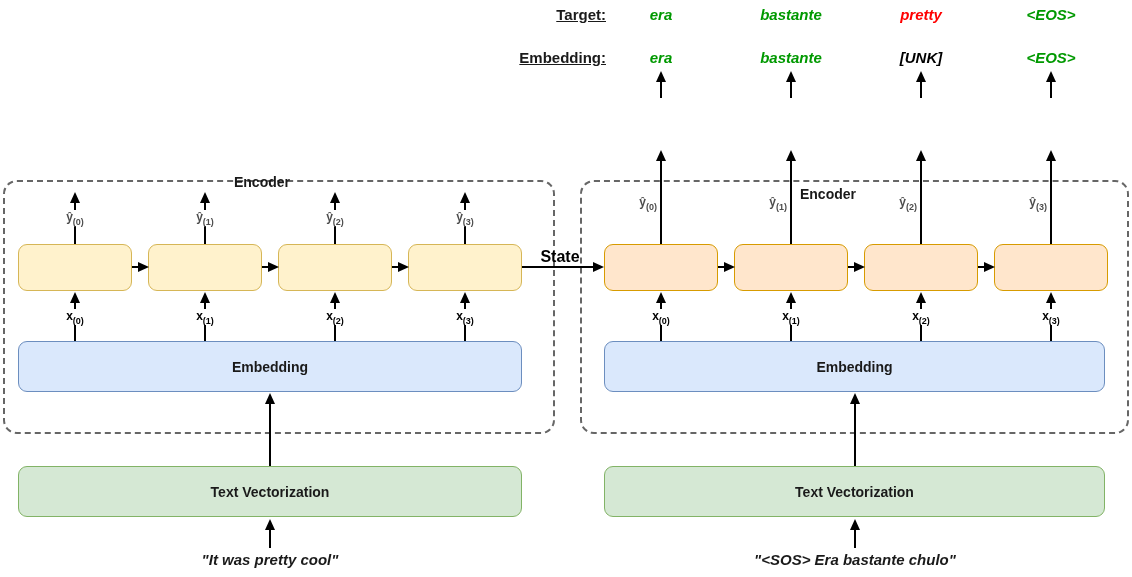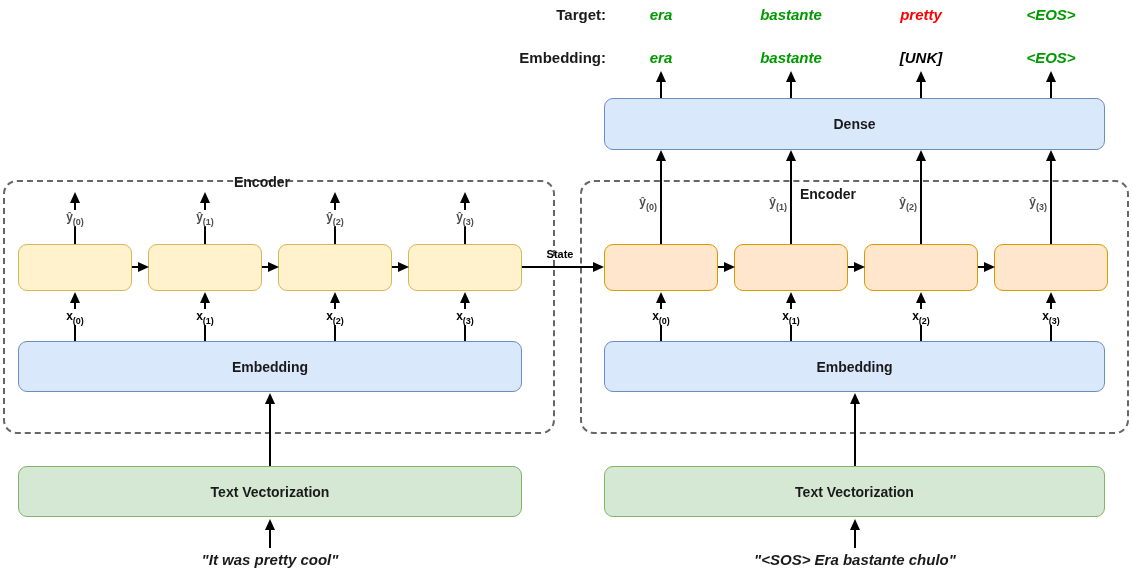--- a/index.html
+++ b/index.html
@@ -13,28 +13,28 @@
   .cell-orange{background:#ffe6cc;border:1.5px solid #d79b00;}
   .bar{position:absolute;height:52px;border-radius:9px;box-sizing:border-box;
        display:flex;align-items:center;justify-content:center;
        font-weight:bold;font-size:14px;color:#1a1a1a;}
   .bar-blue{background:#dae8fc;border:1.5px solid #6c8ebf;}
   .bar-green{background:#d5e8d4;border:1.5px solid #82b366;}
 
   
   .box-title{position:absolute;font-weight:bold;font-size:14px;color:#1a1a1a;text-align:center;}
   .word{position:absolute;width:140px;text-align:center;font-weight:bold;font-style:italic;font-size:15px;}
-  .rowlabel{position:absolute;width:120px;text-align:right;font-weight:bold;font-size:15px;color:#1a1a1a;}
+  .rowlabel{position:absolute;width:120px;text-align:right;font-weight:bold;font-size:15px;color:#1a1a1a;text-decoration:underline;}
   .quote{position:absolute;width:320px;text-align:center;font-weight:bold;font-style:italic;font-size:15px;color:#1a1a1a;}
   .siglabel{position:absolute;font-weight:bold;font-size:12px;text-align:center;}
   .siglabel sub{font-size:9px;position:relative;bottom:-1px;}
   .ylab{color:#4d4d4d;width:44px;background:#ffffff;}
   .xlab{color:#000000;width:44px;background:#ffffff;}
   .ylab-dec{color:#4d4d4d;width:42px;text-align:right;background:#ffffff;padding-right:2px;}
-  .statelab{position:absolute;font-weight:bold;font-size:11px;color:#000;width:60px;text-align:center;}
+  .statelab{position:absolute;font-weight:bold;font-size:16px;color:#000;width:60px;text-align:center;}
 
   
   .vline{position:absolute;width:2px;background:#000;}
   .hline{position:absolute;height:2px;background:#000;}
   .head-up{position:absolute;width:0;height:0;border-left:5px solid transparent;
            border-right:5px solid transparent;border-bottom:11px solid #000;}
   .head-right{position:absolute;width:0;height:0;border-top:5px solid transparent;
               border-bottom:5px solid transparent;border-left:11px solid #000;}
 </style>
 </head>
@@ -57,23 +57,20 @@
 
   <div class="vline" style="left:660px;top:80px;height:18px;"></div>
   <div class="head-up" style="left:656px;top:71px;"></div>
   <div class="vline" style="left:790px;top:80px;height:18px;"></div>
   <div class="head-up" style="left:786px;top:71px;"></div>
   <div class="vline" style="left:920px;top:80px;height:18px;"></div>
   <div class="head-up" style="left:916px;top:71px;"></div>
   <div class="vline" style="left:1050px;top:80px;height:18px;"></div>
   <div class="head-up" style="left:1046px;top:71px;"></div>
 
-  <div class="bar bar-blue" style="left:604px;top:98px;width:501px;">
-    <span>Dense</span>
-  </div>
 
   <div class="dashed-box" style="left:3px;top:180px;width:548px;height:250px;"></div>
   <div class="dashed-box" style="left:580px;top:180px;width:545px;height:250px;"></div>
   <div class="box-title" style="left:187px;top:174px;width:150px;">Encoder</div>
   <div class="box-title" style="left:753px;top:186px;width:150px;">Encoder</div>
 
   <div class="vline" style="left:660px;top:158px;height:86px;"></div>
   <div class="head-up" style="left:656px;top:150px;"></div>
   <div class="vline" style="left:790px;top:158px;height:86px;"></div>
   <div class="head-up" style="left:786px;top:150px;"></div>

